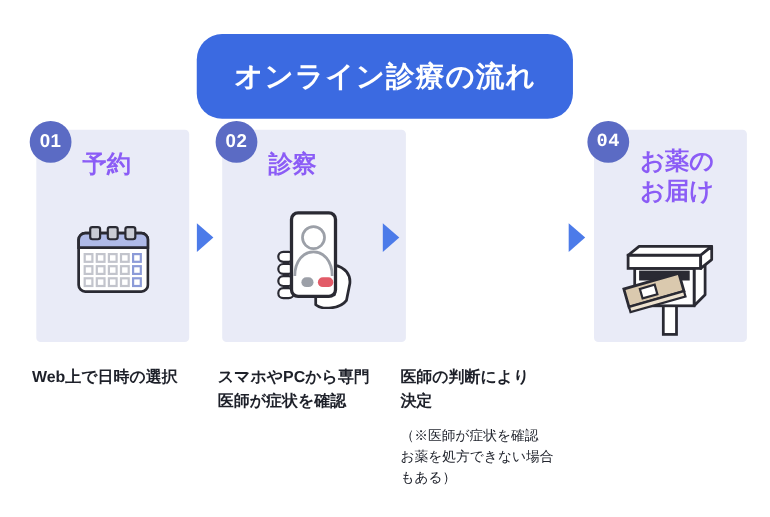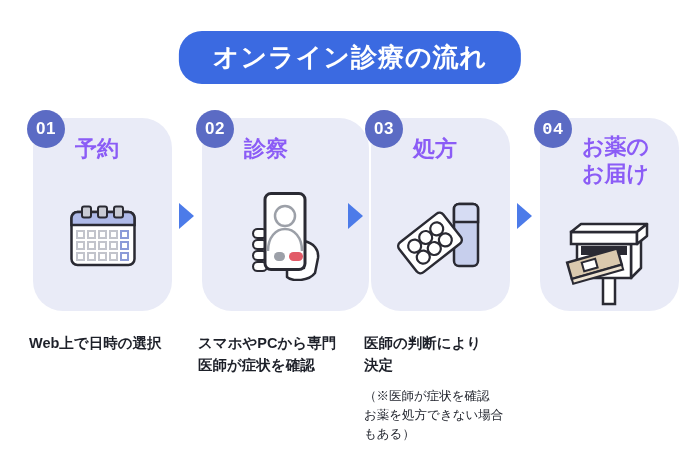--- a/index.html
+++ b/index.html
@@ -3,28 +3,28 @@
 <meta charset="utf-8">
 <style>
   html,body { margin:0; padding:0; }
   .page {
     position:relative; width:700px; height:470px; background:#ffffff;
     font-family:"Liberation Sans", sans-serif; overflow:hidden;
   }
   
   .banner {
     position:absolute; top:31px; left:50%; transform:translateX(-50%);
-    height:45px; line-height:45px; padding:4px 34px; border-radius:23px;
+    height:45px; line-height:45px; padding:16px 34px; border-radius:23px;
     background:#3B6AE1; color:#ffffff; font-size:26px; font-weight:bold;
     letter-spacing:1px; white-space:nowrap;
   }
   
   .card {
     position:absolute; top:118px; width:139px; height:193px;
-    background:#E9EBF7; border-radius:30px;
+    background:#E9EBF7; border-radius:4px;
   }
   .card-1 { left:33px; }  .card-2 { left:202px;padding-left:28px; }
   .card-3 { left:371px; } .card-4 { left:540px;font-family:Liberation Mono, monospace; }
   .badge {
     position:absolute; left:-6px; top:-8px; width:38px; height:38px;
     border-radius:50%; background:#5B6BC4; color:#fff;
     display:flex; align-items:center; justify-content:center;
     font-size:17px; font-weight:bold; letter-spacing:0.5px;
   }
   .card-title {
@@ -114,41 +114,20 @@
         <g fill="none" stroke="#9CA0A8" stroke-width="2.5">
           <circle cx="36" cy="25" r="10"></circle>
           <path d="M19 60 C19 46 27 38 36 38 C45 38 53 46 53 60"></path>
         </g>
         <rect x="25" y="61" width="11" height="9" rx="4.5" fill="#9CA0A8"></rect>
         <rect x="40" y="61" width="14" height="9" rx="4.5" fill="#E25B68"></rect>
       </svg>
     </div>
   </section>
 
-  <section class="card card-3">
-    <div class="badge">03</div>
-    <h2 class="card-title">処方</h2>
-    <div class="icon-wrap">
-      <svg width="88" height="80" viewBox="0 0 88 80">
-        <rect x="57" y="8" width="24" height="62" rx="5" fill="#C7CFED" stroke="#2A2A33" stroke-width="2.5"></rect>
-        <path d="M57 26 L57 13 A5 5 0 0 1 62 8 L76 8 A5 5 0 0 1 81 13 L81 26 Z" fill="#D6DCF3" stroke="#2A2A33" stroke-width="2.5"></path>
-        <g transform="rotate(-38 33 47)">
-          <rect x="5" y="28" width="56" height="38" rx="5" fill="#fff" stroke="#2A2A33" stroke-width="2.5"></rect>
-          <g fill="#fff" stroke="#2A2A33" stroke-width="2.2">
-            <circle cx="19" cy="40" r="6.5"></circle>
-              <circle cx="33" cy="40" r="6.5"></circle>
-              <circle cx="47" cy="40" r="6.5"></circle>
-            <circle cx="19" cy="54" r="6.5"></circle>
-              <circle cx="33" cy="54" r="6.5"></circle>
-              <circle cx="47" cy="54" r="6.5"></circle>
-          </g>
-        </g>
-      </svg>
-    </div>
-  </section>
 
   <section class="card card-4">
     <div class="badge">04</div>
     <h2 class="card-title">お薬の
 お届け</h2>
     <div class="icon-wrap">
       <svg width="98" height="88" viewBox="0 0 98 88">
         <rect x="42" y="58" width="12" height="28" fill="#fff" stroke="#2A2A33" stroke-width="2.5"></rect>
         <path d="M70 26 L80 18 L80 50 L70 60 Z" fill="#fff" stroke="#2A2A33" stroke-width="2.5" stroke-linejoin="round"></path>
         <rect x="16" y="26" width="54" height="34" fill="#fff" stroke="#2A2A33" stroke-width="2.5"></rect>

